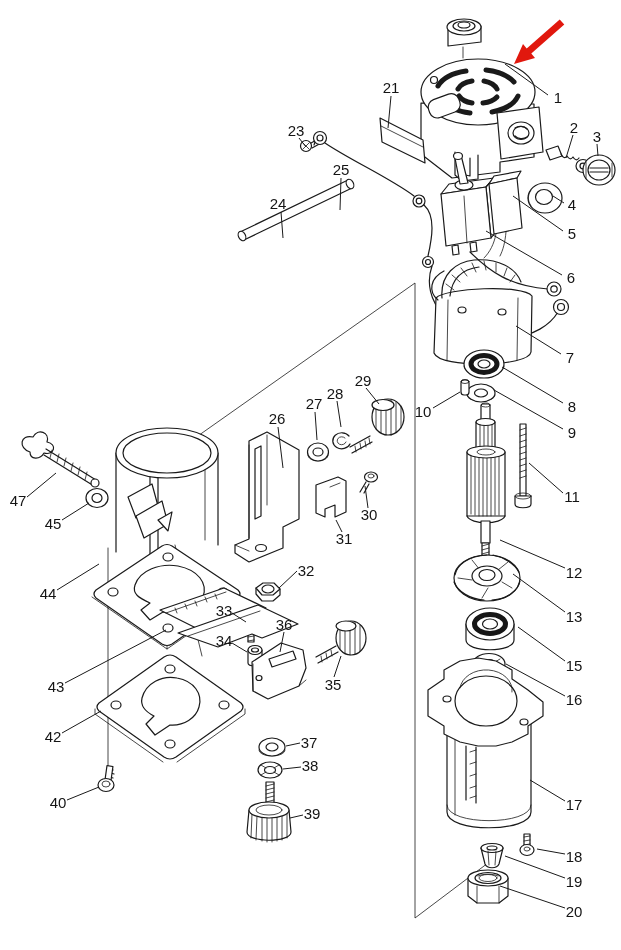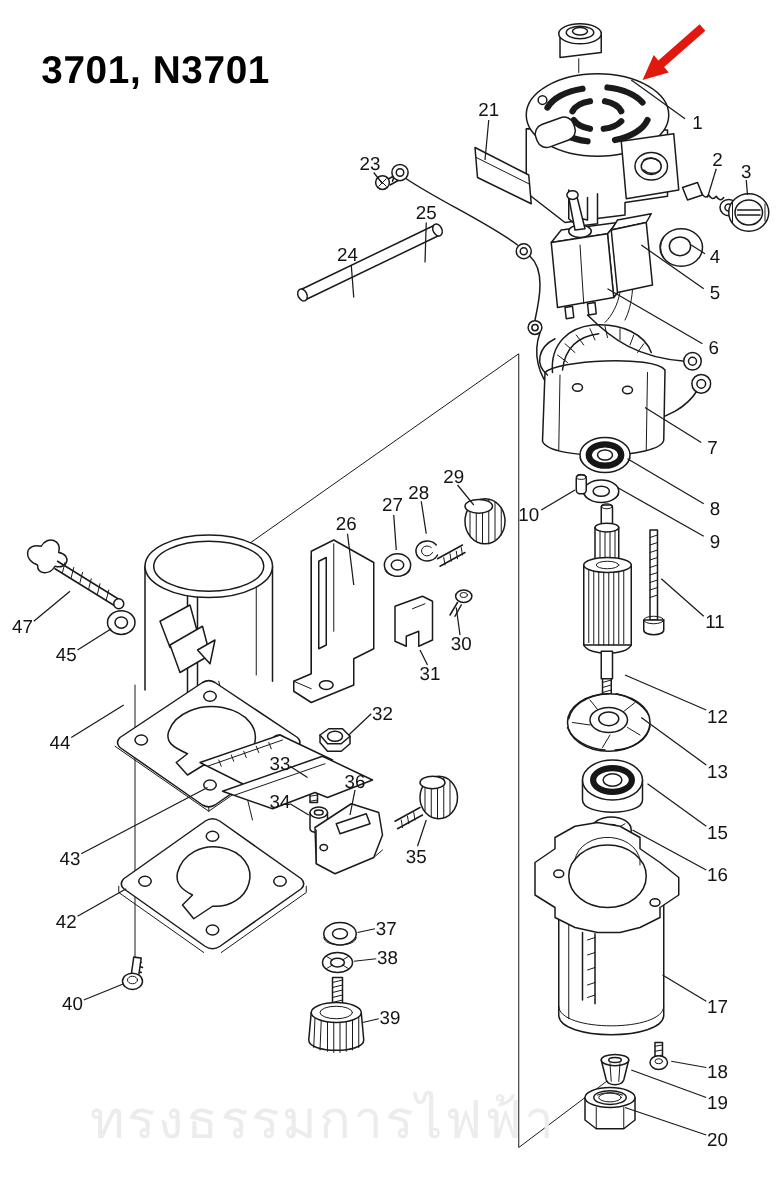--- a/index.html
+++ b/index.html
@@ -477,15 +477,13 @@
         <text x="56" y="692" text-anchor="middle" class="plbl">43</text>
         <line x1="57" y1="590" x2="99" y2="564" stroke="#1a1a1a" stroke-width="1"></line>
         <text x="48" y="599" text-anchor="middle" class="plbl">44</text>
         <line x1="62" y1="520" x2="89" y2="503" stroke="#1a1a1a" stroke-width="1"></line>
         <text x="53" y="529" text-anchor="middle" class="plbl">45</text>
         <line x1="27" y1="497" x2="56" y2="473" stroke="#1a1a1a" stroke-width="1"></line>
         <text x="18" y="506" text-anchor="middle" class="plbl">47</text>
       </g>
   </svg>
 
-  <div id="page-title">3701, N3701</div>
-  <div id="watermark">ทรงธรรมการไฟฟ้า</div>
 </div>
 
 </body></html>

